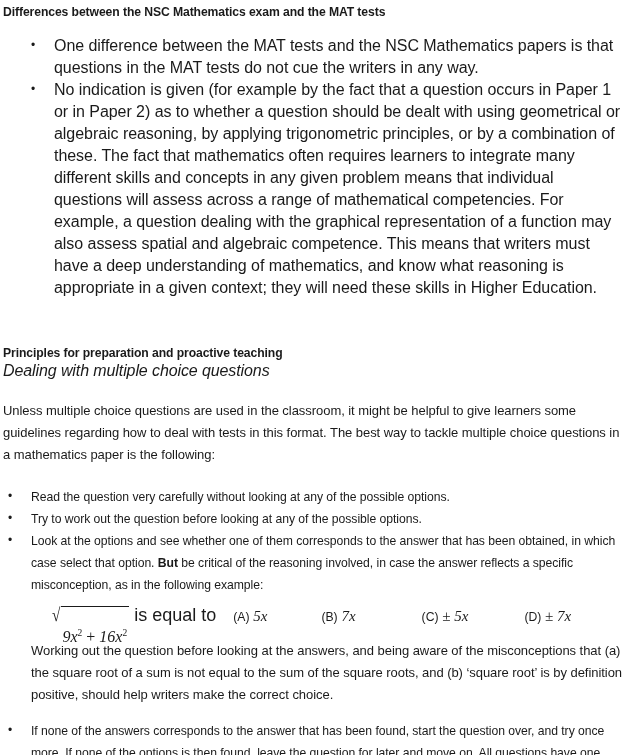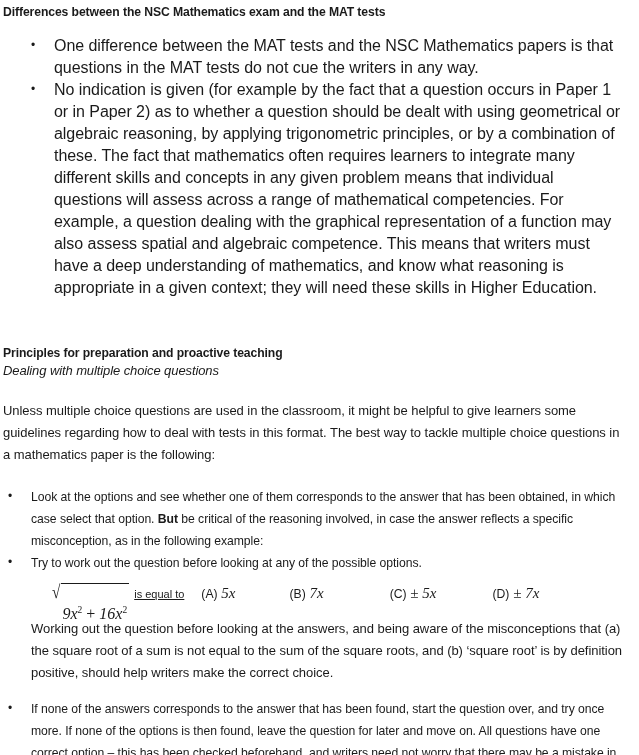--- a/index.html
+++ b/index.html
@@ -23,21 +23,21 @@
     padding: 4px 14px 0 3px;
   }
   .heading {
     font-size: 12.2px;
     font-weight: bold;
     line-height: 17px;
     margin: 0 0 0 0;
     letter-spacing: -0.1px;
   }
   .subheading-italic {
-    font-size: 13px;
+    font-size: 16px;
     font-style: italic;
     line-height: 18px;
     margin: 0;
     letter-spacing: -0.1px;
   }
   .para {
     font-size: 13px;
     line-height: 22px;
     margin: 0;
     letter-spacing: -0.05px;
@@ -114,23 +114,22 @@
     display: inline-block;
   }
   .radical .radicand {
     border-top: 1.1px solid #1a1a1a;
     padding: 18px 2px 0 1px;
     line-height: 17px;
     font-size: 16px;
   }
   .eq-text {
     font-family: "Liberation Sans", sans-serif;
-    font-size: 11px;
+    font-size: 18px;
     margin-left: 5px;
-    text-decoration: underline;
   }
   .opt {
     font-family: "Liberation Serif", serif;
     font-size: 15px;
     white-space: nowrap;
   }
   .opt .lbl {
     font-family: "Liberation Sans", sans-serif;
     font-size: 12.2px;
   }
@@ -162,22 +161,23 @@
 
   <div class="subheading-italic">Dealing with multiple choice questions</div>
 
   <div class="spacer-lg"></div>
 
   <p class="para">Unless multiple choice questions are used in the classroom, it might be helpful to give learners some guidelines regarding how to deal with tests in this format. The best way to tackle multiple choice questions in a mathematics paper is the following:</p>
 
   <div class="spacer-lg"></div>
 
   <ul class="bullets indent-shallow">
+    <li>Read the question very carefully without looking at any of the possible options.</li>
+    <li>Try to work out the question before looking at any of the possible options.</li>
     <li><span>Look at the options and see whether one of them corresponds to the answer that has been obtained, in which case select that option. </span><b class="inline-strong">But</b><span> be critical of the reasoning involved, in case the answer reflects a specific misconception, as in the following example:</span></li>
-    <li>Try to work out the question before looking at any of the possible options.</li>
   </ul>
 
   <div class="spacer-sm"></div>
 
   <div class="eq-row">
     <span class="math radical">
       <span class="sign">√</span>
         <span class="radicand"><i>9x</i><sup>2</sup><span> + </span><i>16x</i><sup>2</sup></span>
     </span>
     <span class="eq-text">is equal to</span>

